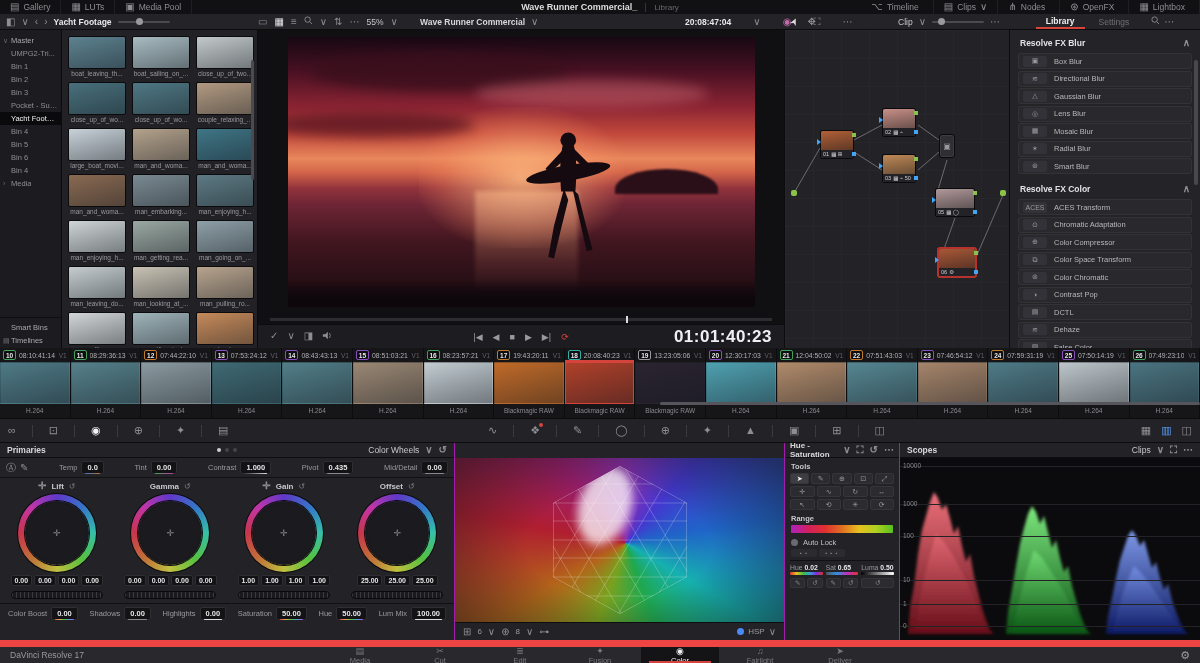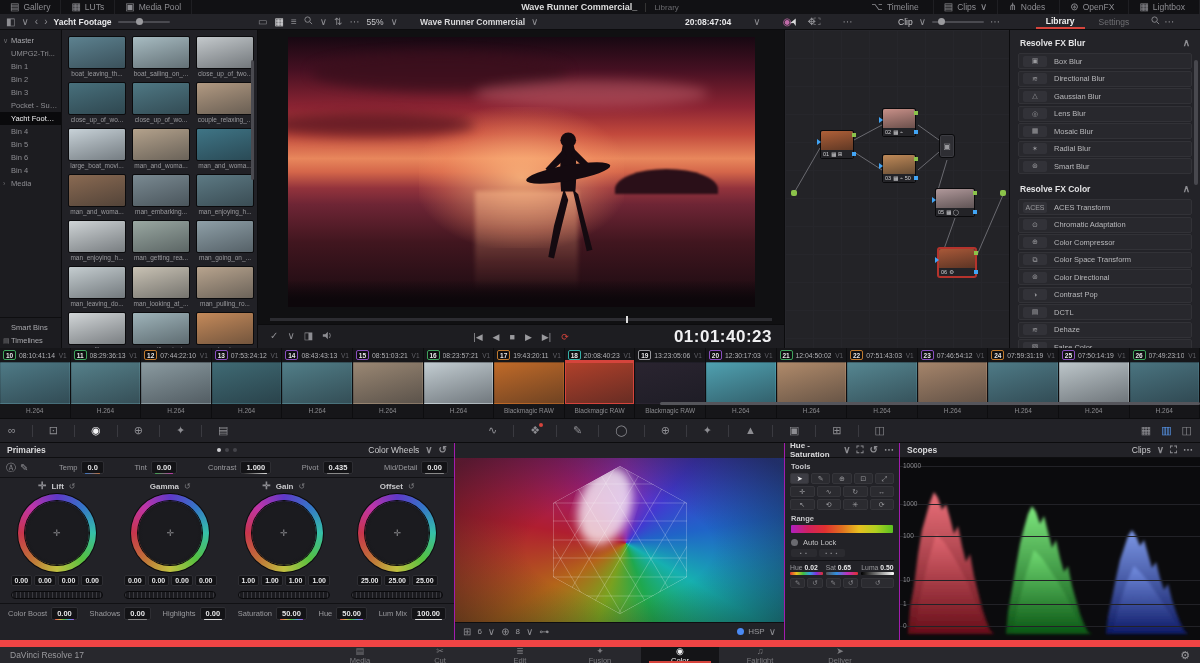--- a/index.html
+++ b/index.html
@@ -677,21 +677,21 @@
           <span class="fxname">Color Compressor</span>
         </div>
 
         <div class="fxitem">
           <span class="fxicon">⧉</span>
           <span class="fxname">Color Space Transform</span>
         </div>
 
         <div class="fxitem">
           <span class="fxicon">⊚</span>
-          <span class="fxname">Color Directional</span>
+          <span class="fxname">Color Chromatic</span>
         </div>
 
         <div class="fxitem">
           <span class="fxicon">◑</span>
           <span class="fxname">Contrast Pop</span>
         </div>
 
         <div class="fxitem">
           <span class="fxicon">▤</span>
           <span class="fxname">DCTL</span>

